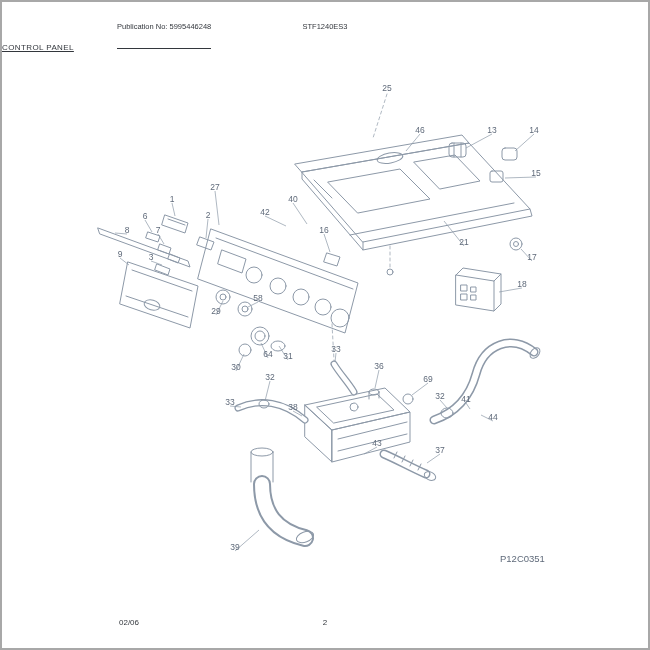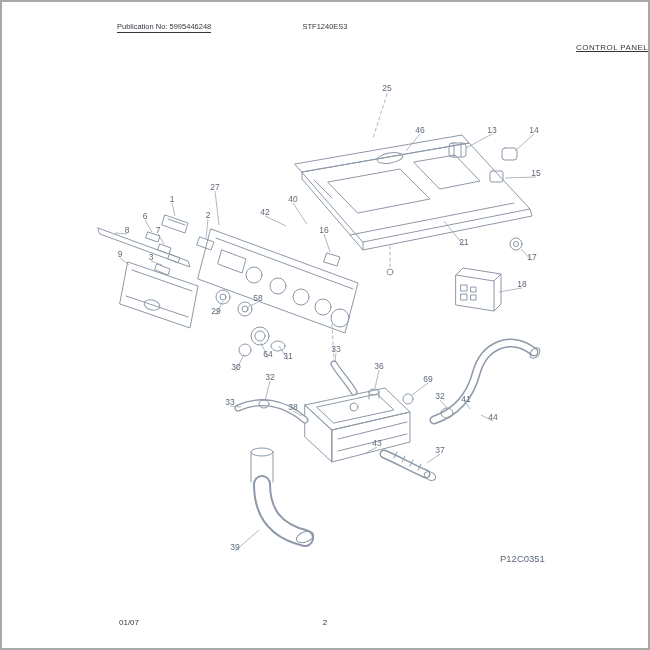--- a/index.html
+++ b/index.html
@@ -5,23 +5,23 @@
   :root{
     --line:#8d99a8; --callout:#5f6a7a; --ink:#33373d; --border:#a8a8a8; --bg:#ffffff;
   }
   html,body{margin:0;padding:0;background:#fff;}
   .page{
     width:650px;height:650px;position:relative;box-sizing:border-box;
     border:2px solid var(--border);background:var(--bg);overflow:hidden;
     font-family:"Liberation Sans", sans-serif;color:var(--ink);
   }
   .hdr-pub{position:absolute;left:115px;top:20px;font-size:7.5px;
-    border-bottom:1px solid var(--ink);padding-bottom:1px;}
+    border-bottom:1px solid var(--ink);padding-bottom:17px;}
   .hdr-model{position:absolute;left:0;right:0;top:20px;text-align:center;font-size:7.5px;}
-  .hdr-title{position:absolute;left:0;right:0;top:41px;text-align:right;font-size:8px;
+  .hdr-title{position:absolute;left:0;right:0;top:41px;text-align:left;font-size:8px;
     letter-spacing:.4px;text-decoration:underline;}
   .diagram-code{position:absolute;left:498px;top:551px;font-size:9.5px;color:var(--callout);}
   .footer-date{position:absolute;left:117px;top:616px;font-size:8px;}
   .footer-page{position:absolute;left:0;right:0;top:616px;text-align:center;font-size:8px;}
   svg{position:absolute;left:0;top:0;}
   .ln{fill:none;stroke:var(--line);stroke-width:1;stroke-linejoin:round;stroke-linecap:round;}
   .lnthin{stroke-width:.7;}
   .dash{stroke-dasharray:3,3;}
   .tube{fill:none;stroke:var(--line);stroke-linecap:round;}
   .tube-in{fill:none;stroke:#fff;stroke-linecap:round;}
@@ -30,21 +30,21 @@
 </style>
 </head>
 <body>
 
 <div class="page">
 
   <div class="hdr-pub">Publication No: 5995446248</div>
   <div class="hdr-model">STF1240ES3</div>
   <div class="hdr-title">CONTROL PANEL</div>
   <div class="diagram-code">P12C0351</div>
-  <div class="footer-date">01/07</div>
+  <div class="footer-date">02/06</div>
   <div class="footer-page">2</div>
 
   <svg width="650" height="650" viewBox="0 0 650 650">
 
     <g class="ln">
       <path d="M293,162 L460,133 L467,141 L300,170 Z"></path>
       <path d="M300,170 L467,141 L528,207 L361,240 Z"></path>
       <path d="M300,170 L300,177 L361,248 L361,240"></path>
       <path d="M361,248 L530,214 L528,207"></path>
       <path d="M326,180 L398,167 L428,197 L356,211 Z"></path>

